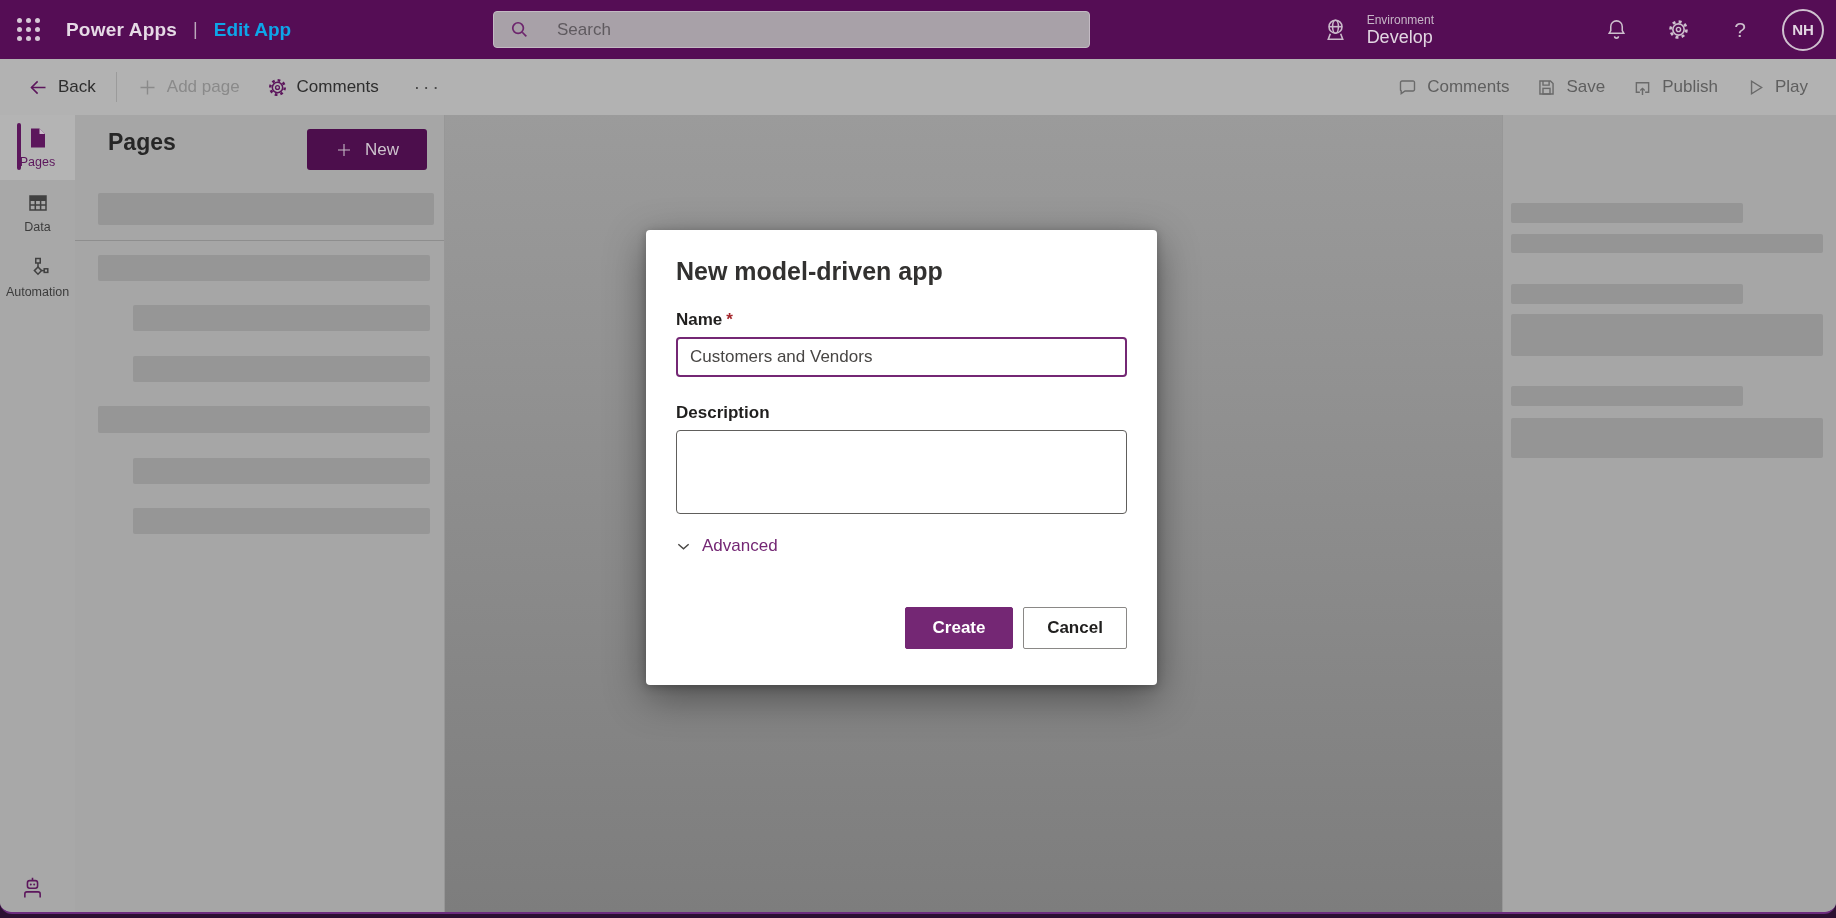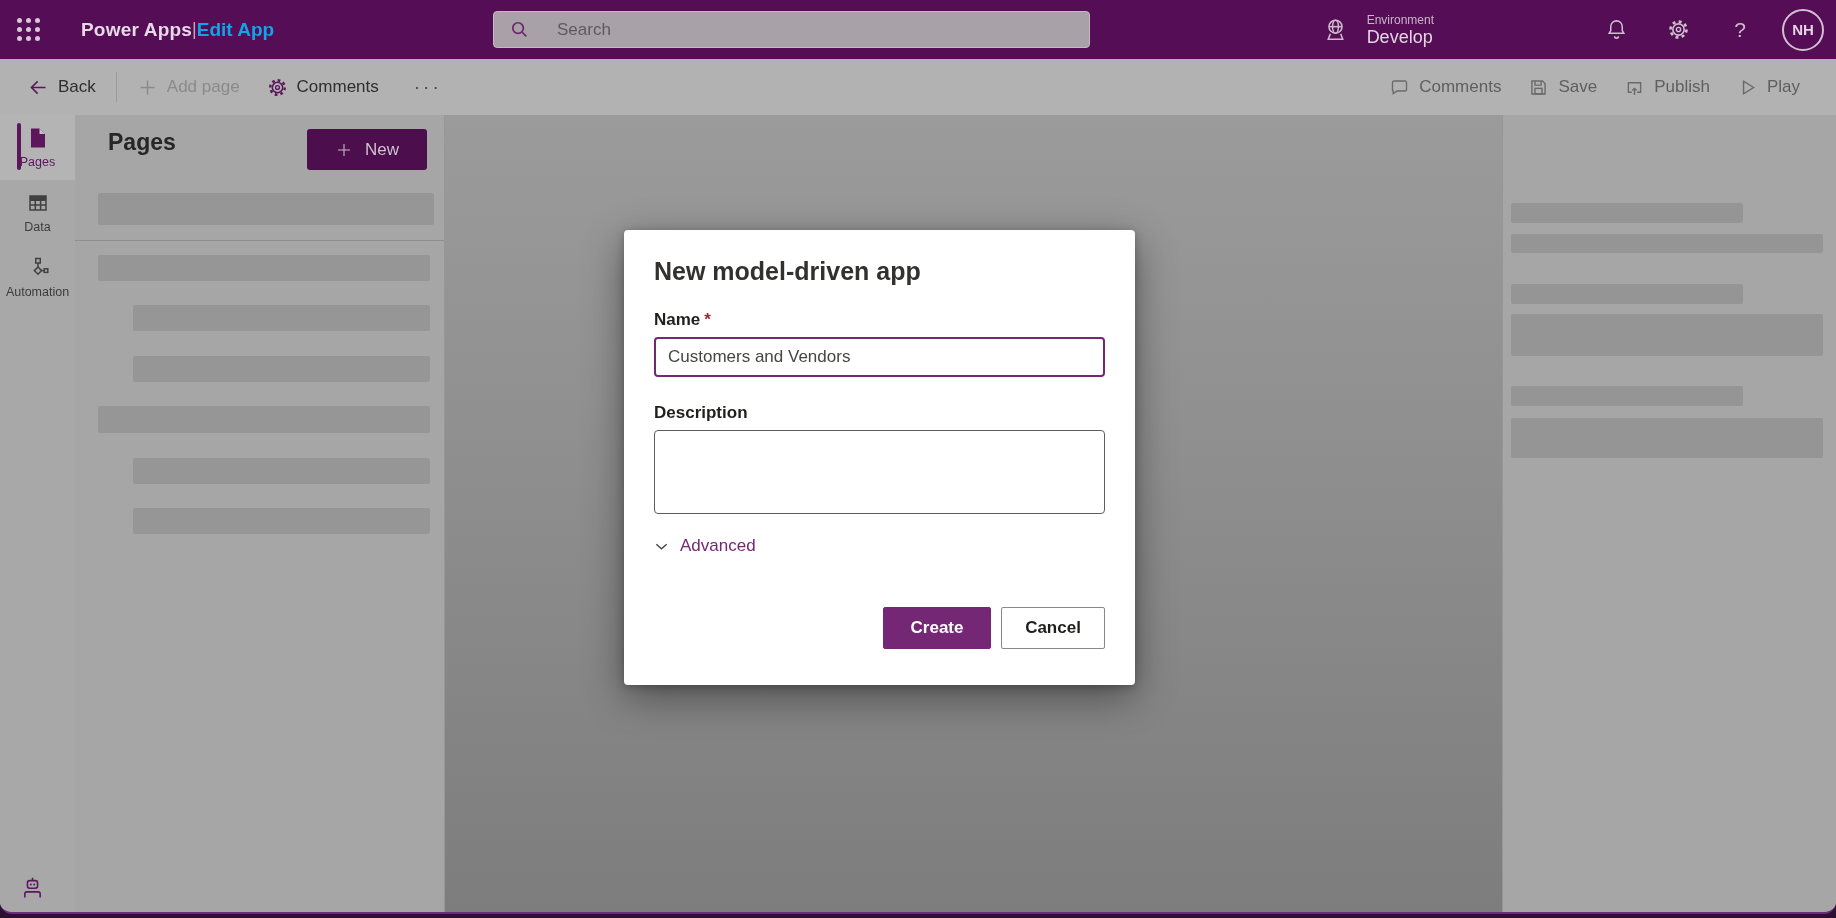--- a/index.html
+++ b/index.html
@@ -5,21 +5,21 @@
   * { margin:0; padding:0; box-sizing:border-box; }
   html,body { width:1836px; height:918px; overflow:hidden; }
   body { font-family:"Liberation Sans","DejaVu Sans",sans-serif; background:#2c1032; position:relative; }
 
   
   .topbar { position:absolute; top:0; left:0; width:1836px; height:59px; background:#550d55;
             display:flex; align-items:center; z-index:5; }
   .waffle { width:44px; height:44px; margin-left:6px; display:flex; align-items:center; justify-content:center; cursor:pointer; }
   .waffle-grid { display:grid; grid-template-columns:repeat(3,5px); grid-template-rows:repeat(3,5px); gap:4px; }
   .waffle-grid span { width:5px; height:5px; border-radius:50%; background:#d6c8d6; }
-  .tb-title { margin-left:31px; display:flex; align-items:center; gap:0; }
+  .tb-title { margin-left:16px; display:flex; align-items:center; gap:16px; }
   .tb-app { color:#e6dae6; font-size:19px; font-weight:700; letter-spacing:.2px; }
   .tb-sep { color:#bba8bb; font-size:18px; }
   .tb-page { color:#0ea5e9; font-size:19px; font-weight:600; }
   .search { position:absolute; left:493px; top:11px; width:597px; height:37px; background:#a8a1a8;
             border:1px solid #c3bac3; border-radius:4px; display:flex; align-items:center; padding-left:16px; gap:12px; }
   .search svg { width:19px; height:19px; color:#6d256d; }
   .search input { border:none; outline:none; background:transparent; font-size:17px; color:#0c4a6e; width:500px;
                   font-family:inherit;margin-left:16px; }
   .search input::placeholder { color:#5f5a5f; opacity:1; }
   .tb-right { position:absolute; right:0; top:0; height:59px; display:flex; align-items:center; padding-right:12px; }
@@ -43,21 +43,21 @@
   .tool-item svg { width:21px; height:21px; }
   .t-dark { color:#2e2e2e; }
   .t-disabled { color:#8a8a8a; cursor:default; }
   .t-right { color:#5f5f5f; }
   .accent-ic { color:#5c165c; }
   .gray-ic { color:#8a8a8a; }
   .rgray-ic { color:#6a6a6a; }
   .tool-divider { width:1px; height:30px; background:#9b9b9b; margin:0 20px 0 -7px; }
   .tool-overflow { font-size:19px; color:#4a4a4a; letter-spacing:3px; margin-right:0; cursor:pointer; padding:0 8px; }
   .tool-spacer { flex:1; }
-  .tool-item:last-child { margin-right:8px; }
+  .tool-item:last-child { margin-right:0; }
 
   
   .workspace { display:flex; height:calc(100% - 56px); }
 
   
   .rail { width:75px; background:#a8a8a8; position:relative; flex:none; }
   .rail-item { height:65px; display:flex; flex-direction:column; align-items:center; justify-content:center; gap:5px;
                cursor:pointer; position:relative; }
   .rail-item svg { width:24px; height:24px; }
   .rail-label { font-size:12.5px; color:#3c3c3c; }
@@ -83,21 +83,21 @@
   .canvas { flex:1; background:linear-gradient(180deg,#9b9b9b 0%,#8e8e8e 45%,#7d7d7d 100%); }
 
   
   .panel-right { width:334px; background:#a6a6a6; position:relative; flex:none; border-left:1px solid #979797; }
   .panel-right-header { position:absolute; top:12px; left:14px; right:14px; display:flex; align-items:center; justify-content:space-between; }
   .panel-right-title { font-size:21px; font-weight:700; color:#262626; }
   .chev-right { width:20px; height:20px; color:#5c165c; cursor:pointer; }
   .skel-r { position:absolute; background:#959595; border-radius:2px; }
 
   
-  .modal { position:absolute; left:624px; top:230px; width:511px; height:455px; background:#ffffff; border-radius:4px;
+  .modal { position:absolute; left:646px; top:230px; width:511px; height:455px; background:#ffffff; border-radius:4px;
            box-shadow:0 12px 40px rgba(0,0,0,.42), 0 2px 8px rgba(0,0,0,.25); z-index:10; padding:26px 30px;
            display:flex; flex-direction:column; }
   .modal-title { font-size:25px; font-weight:600; color:#323130; line-height:30px; }
   .field-label { margin-top:23px; font-size:17px; font-weight:600; color:#201f1e; line-height:21px; }
   .req { color:#a4262c; margin-left:4px; font-weight:600; }
   .name-input { margin-top:7px; height:40px; border:2px solid #742774; border-radius:4px; padding:0 12px;
                 font-size:17px; color:#484644; outline:none; width:100%; font-family:inherit; }
   .desc-label { margin-top:25px; }
   .desc-area { margin-top:7px; height:84px; border:1px solid #605e5c; border-radius:4px; padding:8px 12px;
                font-size:17px; color:#484644; outline:none; resize:none; width:100%; font-family:inherit; }

